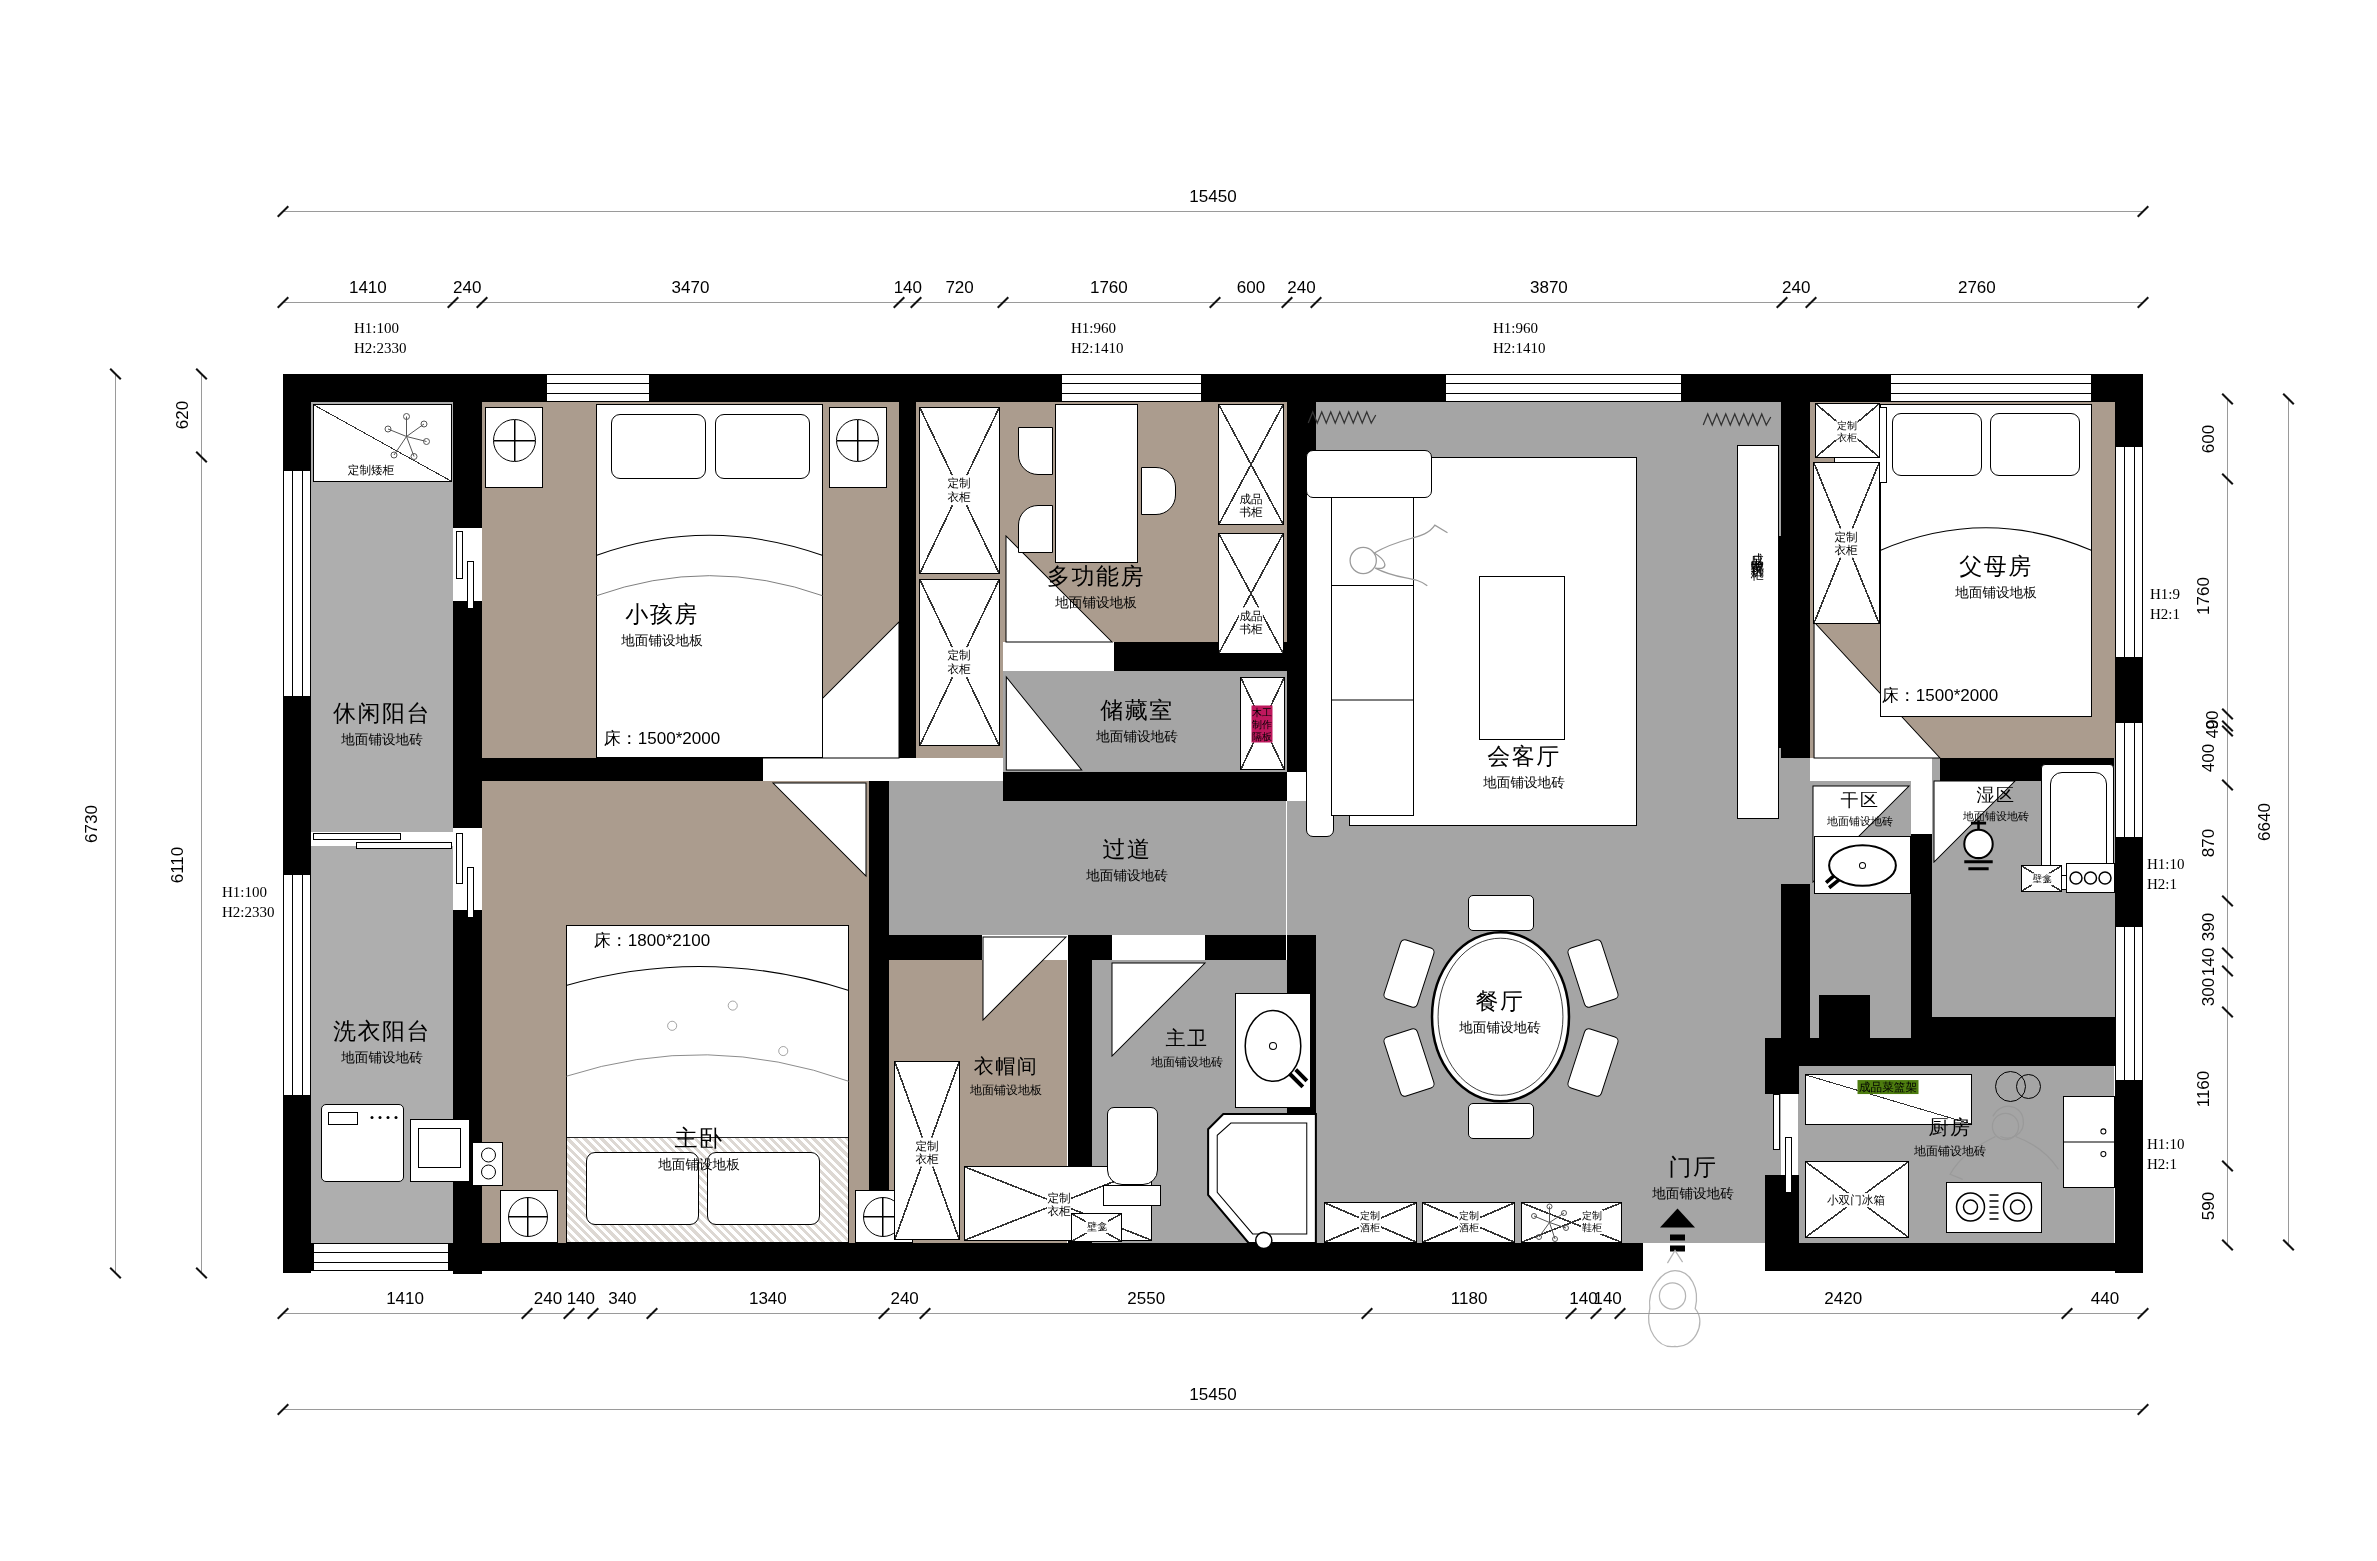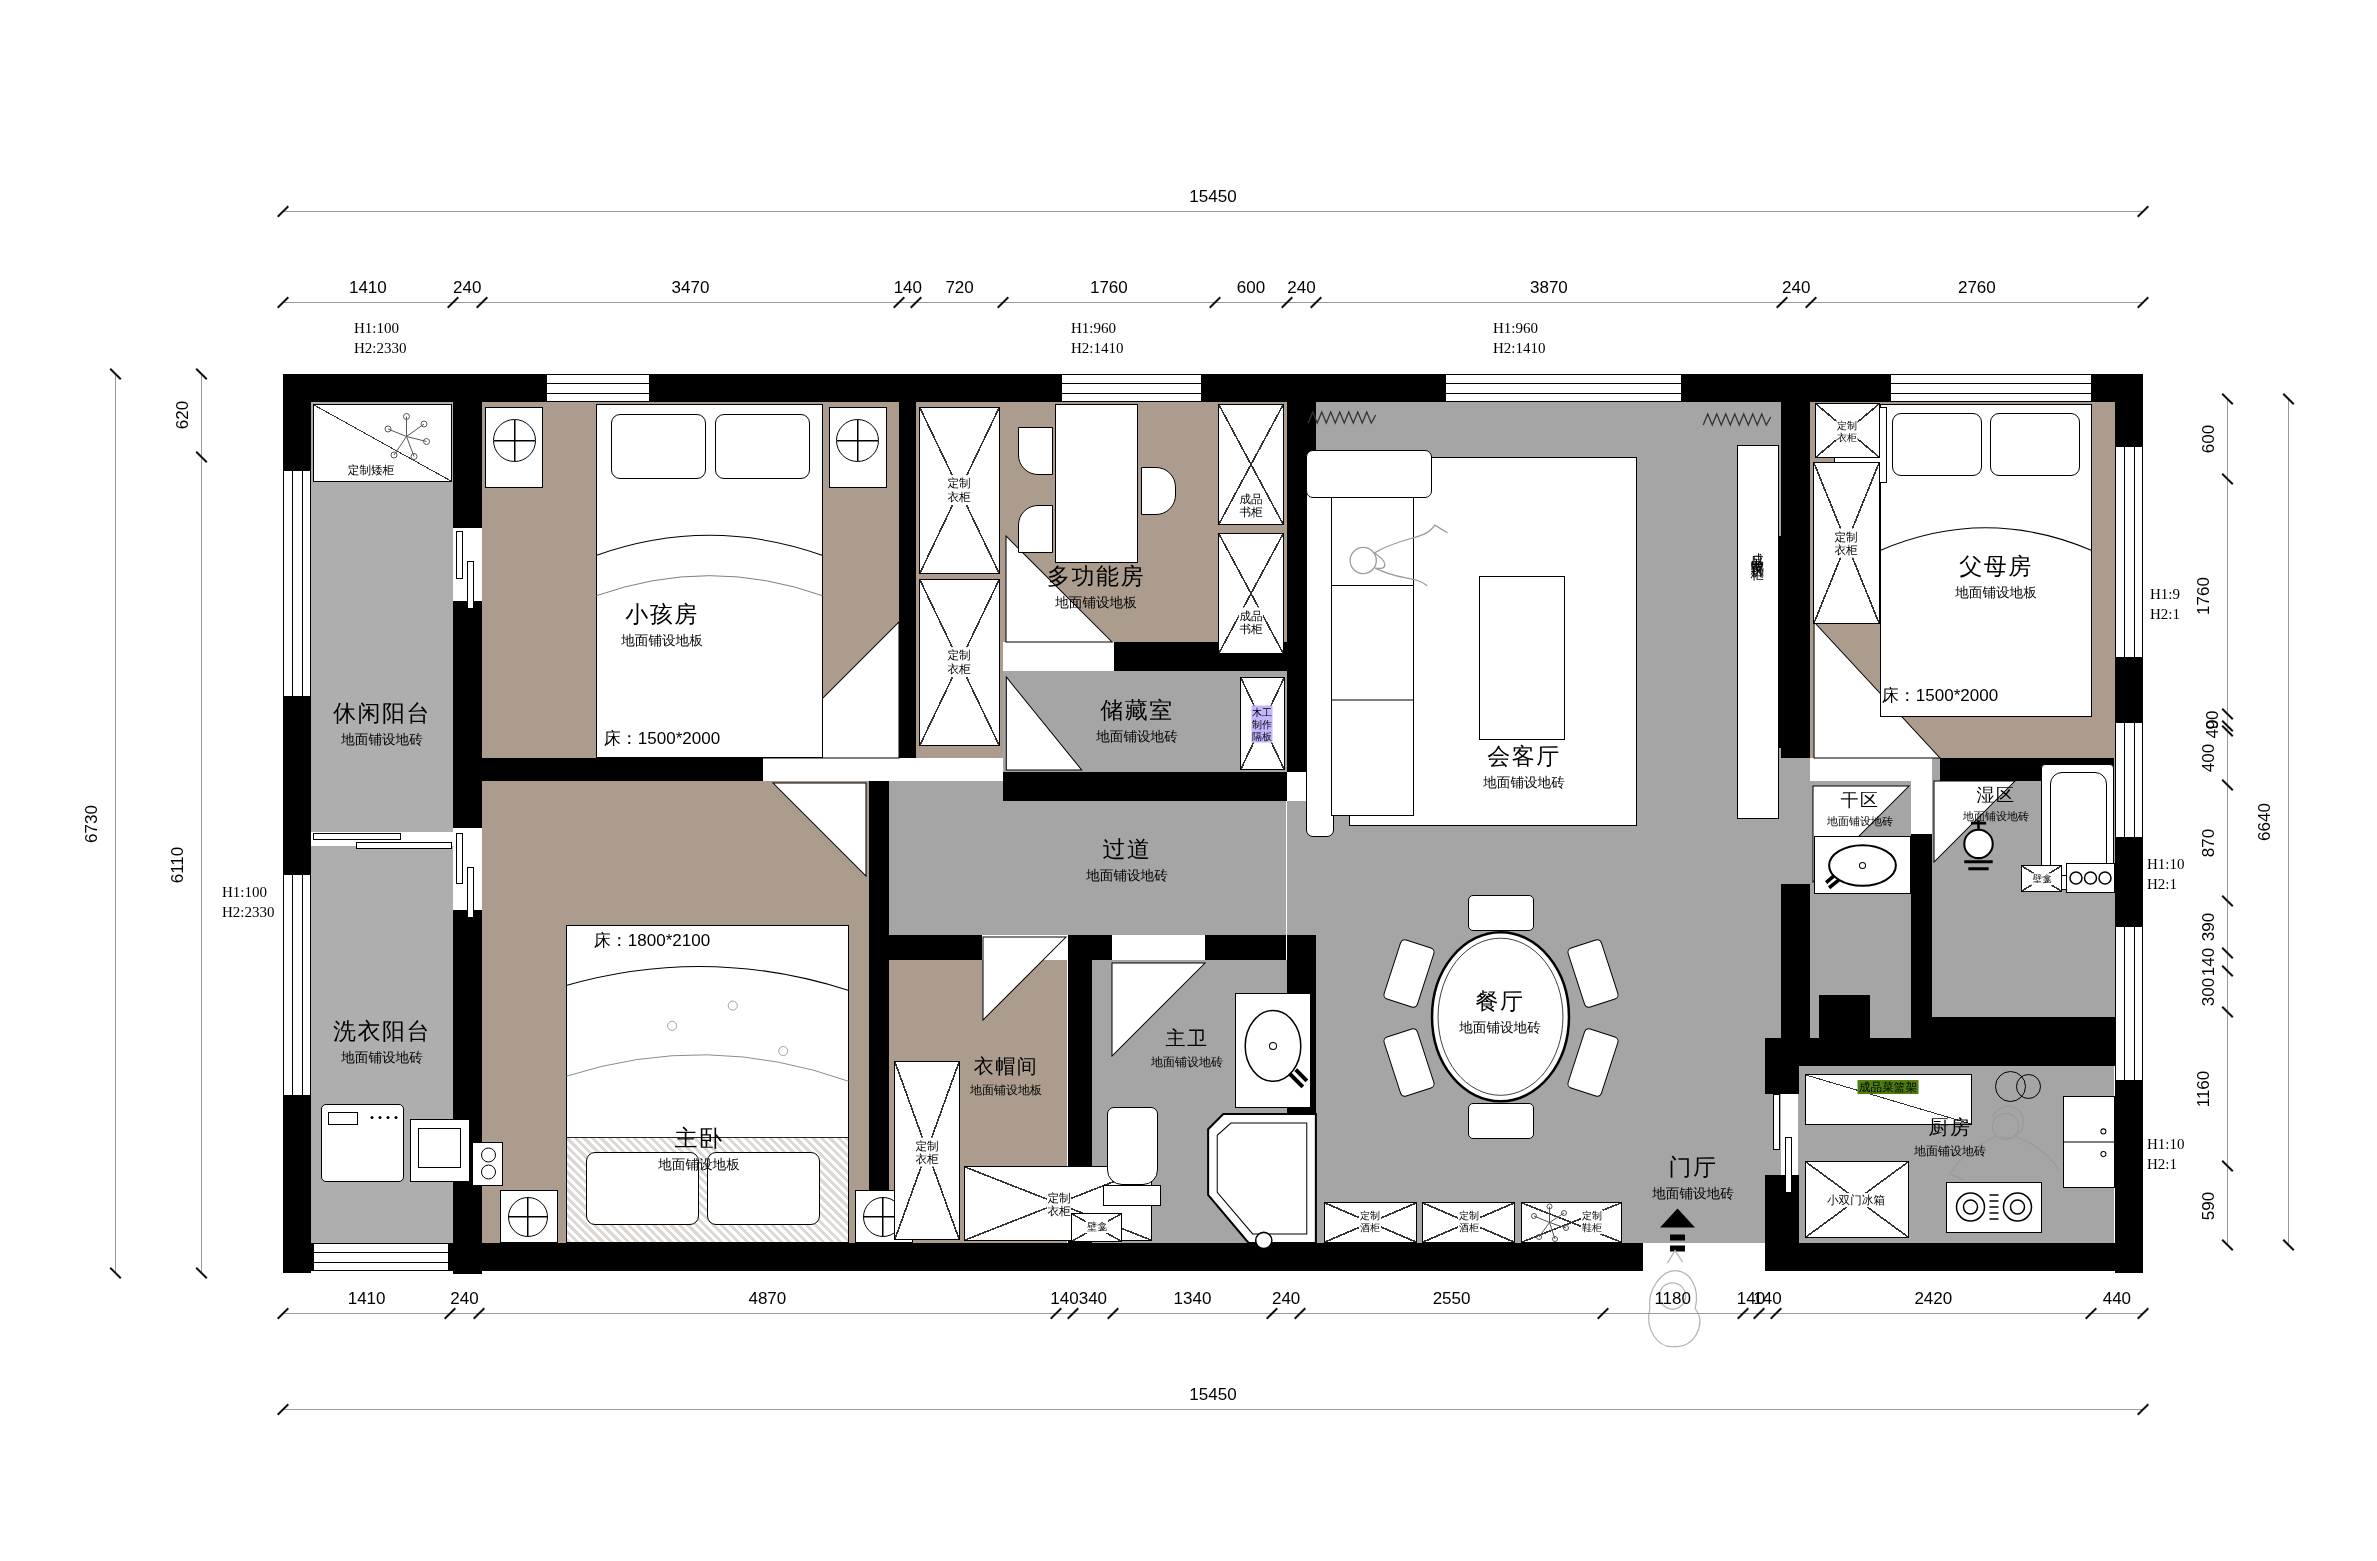--- a/index.html
+++ b/index.html
@@ -192,21 +192,21 @@
   <div class="fur thin" style="left:1018px;top:505px;width:35px;height:48px;border-radius:20px 0 0 0;"></div>
   <div class="fur thin" style="left:1141px;top:467px;width:35px;height:48px;border-radius:0 20px 20px 0;"></div>
   <div class="fur xbox" style="left:1218px;top:404px;width:66px;height:121px;"></div>
   <div class="sl" style="left:1251px;top:505px;background:#fff;padding:0.5px;">成品
 书柜</div>
   <div class="fur xbox" style="left:1218px;top:533px;width:66px;height:121px;"></div>
   <div class="sl" style="left:1251px;top:622px;background:#fff;padding:0.5px;">成品
 书柜</div>
 
   <div class="fur xbox" style="left:1240px;top:677px;width:45px;height:93px;"></div>
-  <div class="sl" style="left:1262px;top:724px;background:#c4b5fd;padding:0.5px;font-size:10px;">木工
+  <div class="sl" style="left:1262px;top:724px;background:#be185d;padding:0.5px;font-size:10px;">木工
 制作
 隔板</div>
 
   <div class="fur thin" style="left:1349px;top:457px;width:288px;height:369px;border-width:1.5px;"></div>
   <div class="fur" style="left:1306px;top:450px;width:28px;height:387px;border-radius:7px;"></div>
   <div class="fur" style="left:1331px;top:470px;width:83px;height:346px;"></div>
   <svg style="left:1331px;top:470px;" width="83" height="346" viewBox="0 0 165 685">
       <line x1="0" y1="228" x2="165" y2="228" stroke="#000" stroke-width="2"></line>
       <line x1="0" y1="456" x2="165" y2="456" stroke="#000" stroke-width="2"></line>
     </svg>
@@ -529,23 +529,20 @@
       </div>
   </div>
 
   <div class="hdim" style="left:283px;top:1286px;width:1860px;height:28px;">
     <div class="hseg" style="flex-grow:1410;">
         <span class="lb">1410</span>
       </div>
     <div class="hseg" style="flex-grow:240;">
         <span class="lb">240</span>
       </div>
-    <div class="hseg" style="flex-grow:4870;">
-        <span class="lb">4870</span>
-      </div>
     <div class="hseg" style="flex-grow:140;">
         <span class="lb">140</span>
       </div>
     <div class="hseg" style="flex-grow:340;">
         <span class="lb">340</span>
       </div>
     <div class="hseg" style="flex-grow:1340;">
         <span class="lb">1340</span>
       </div>
     <div class="hseg" style="flex-grow:240;">

